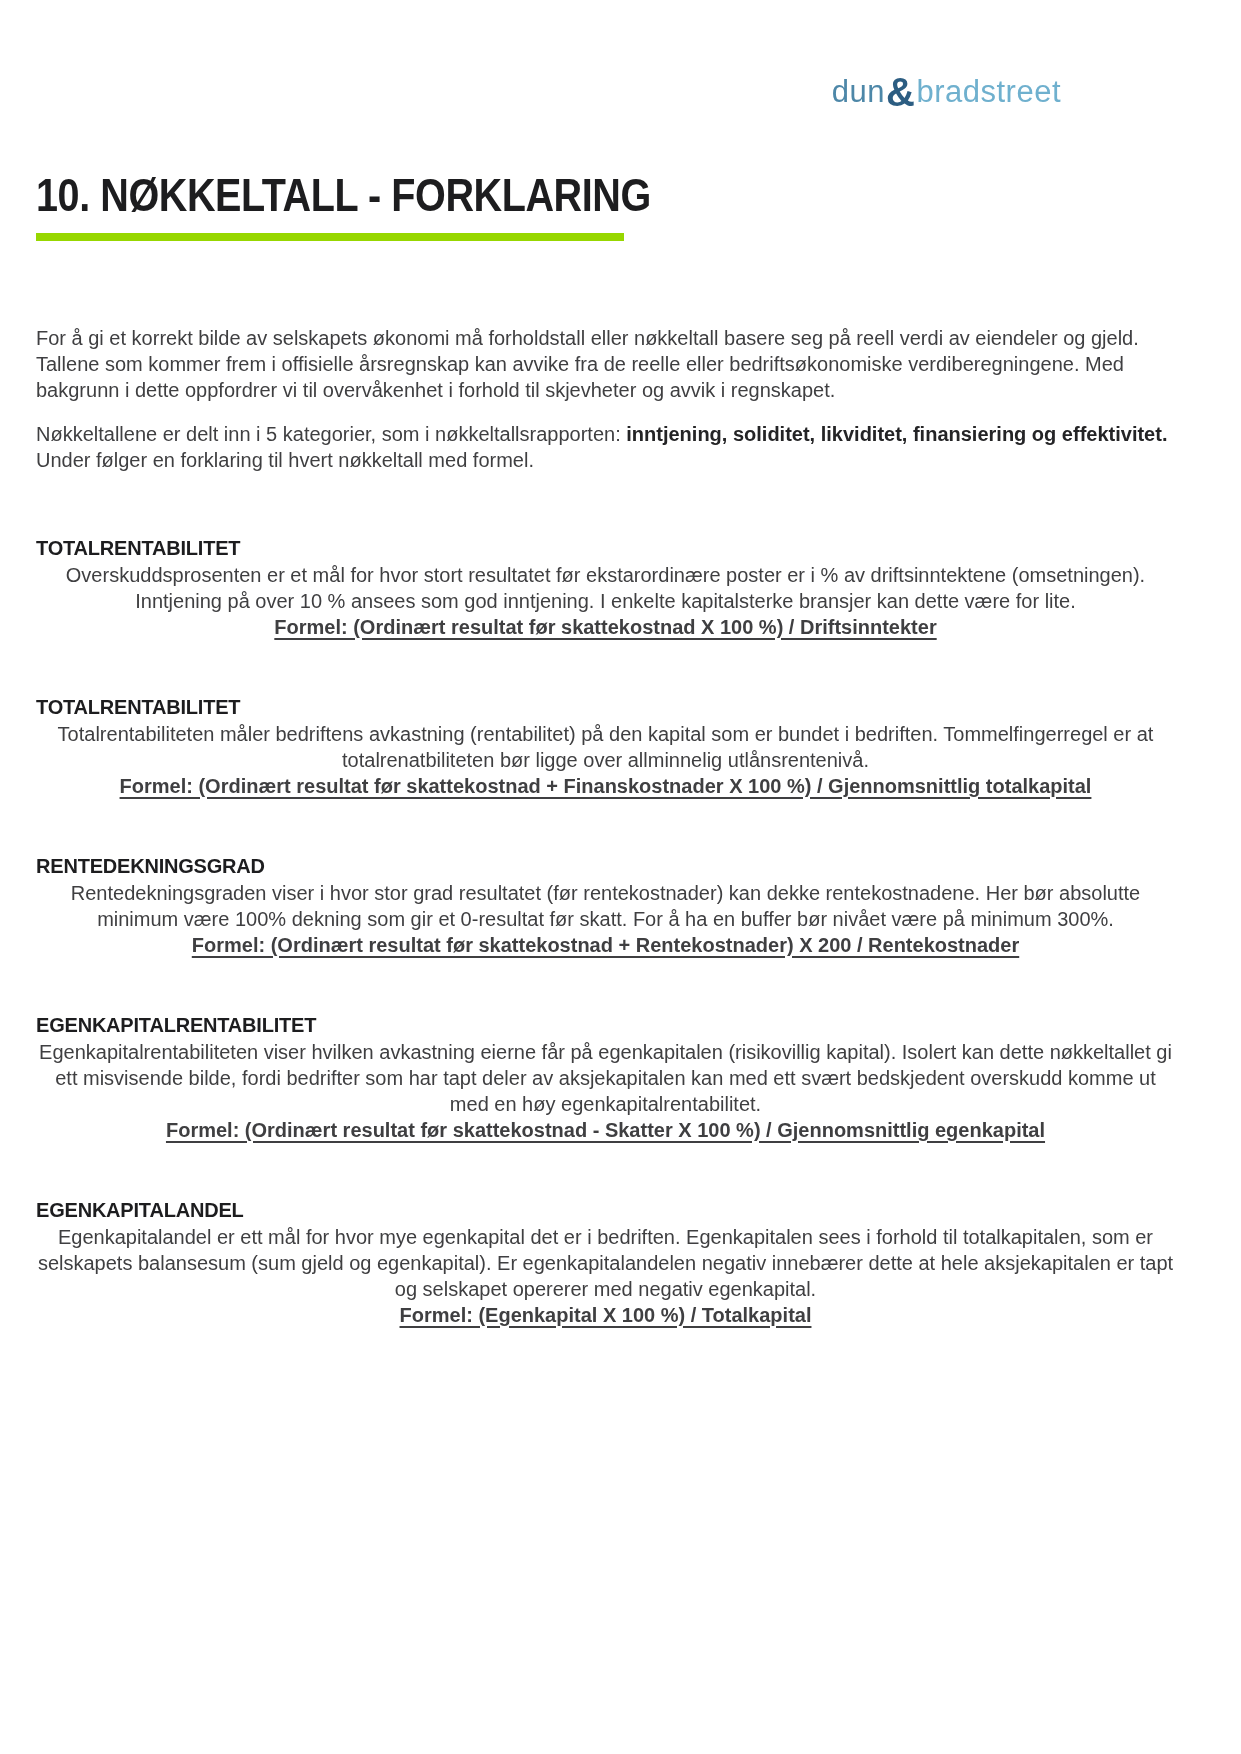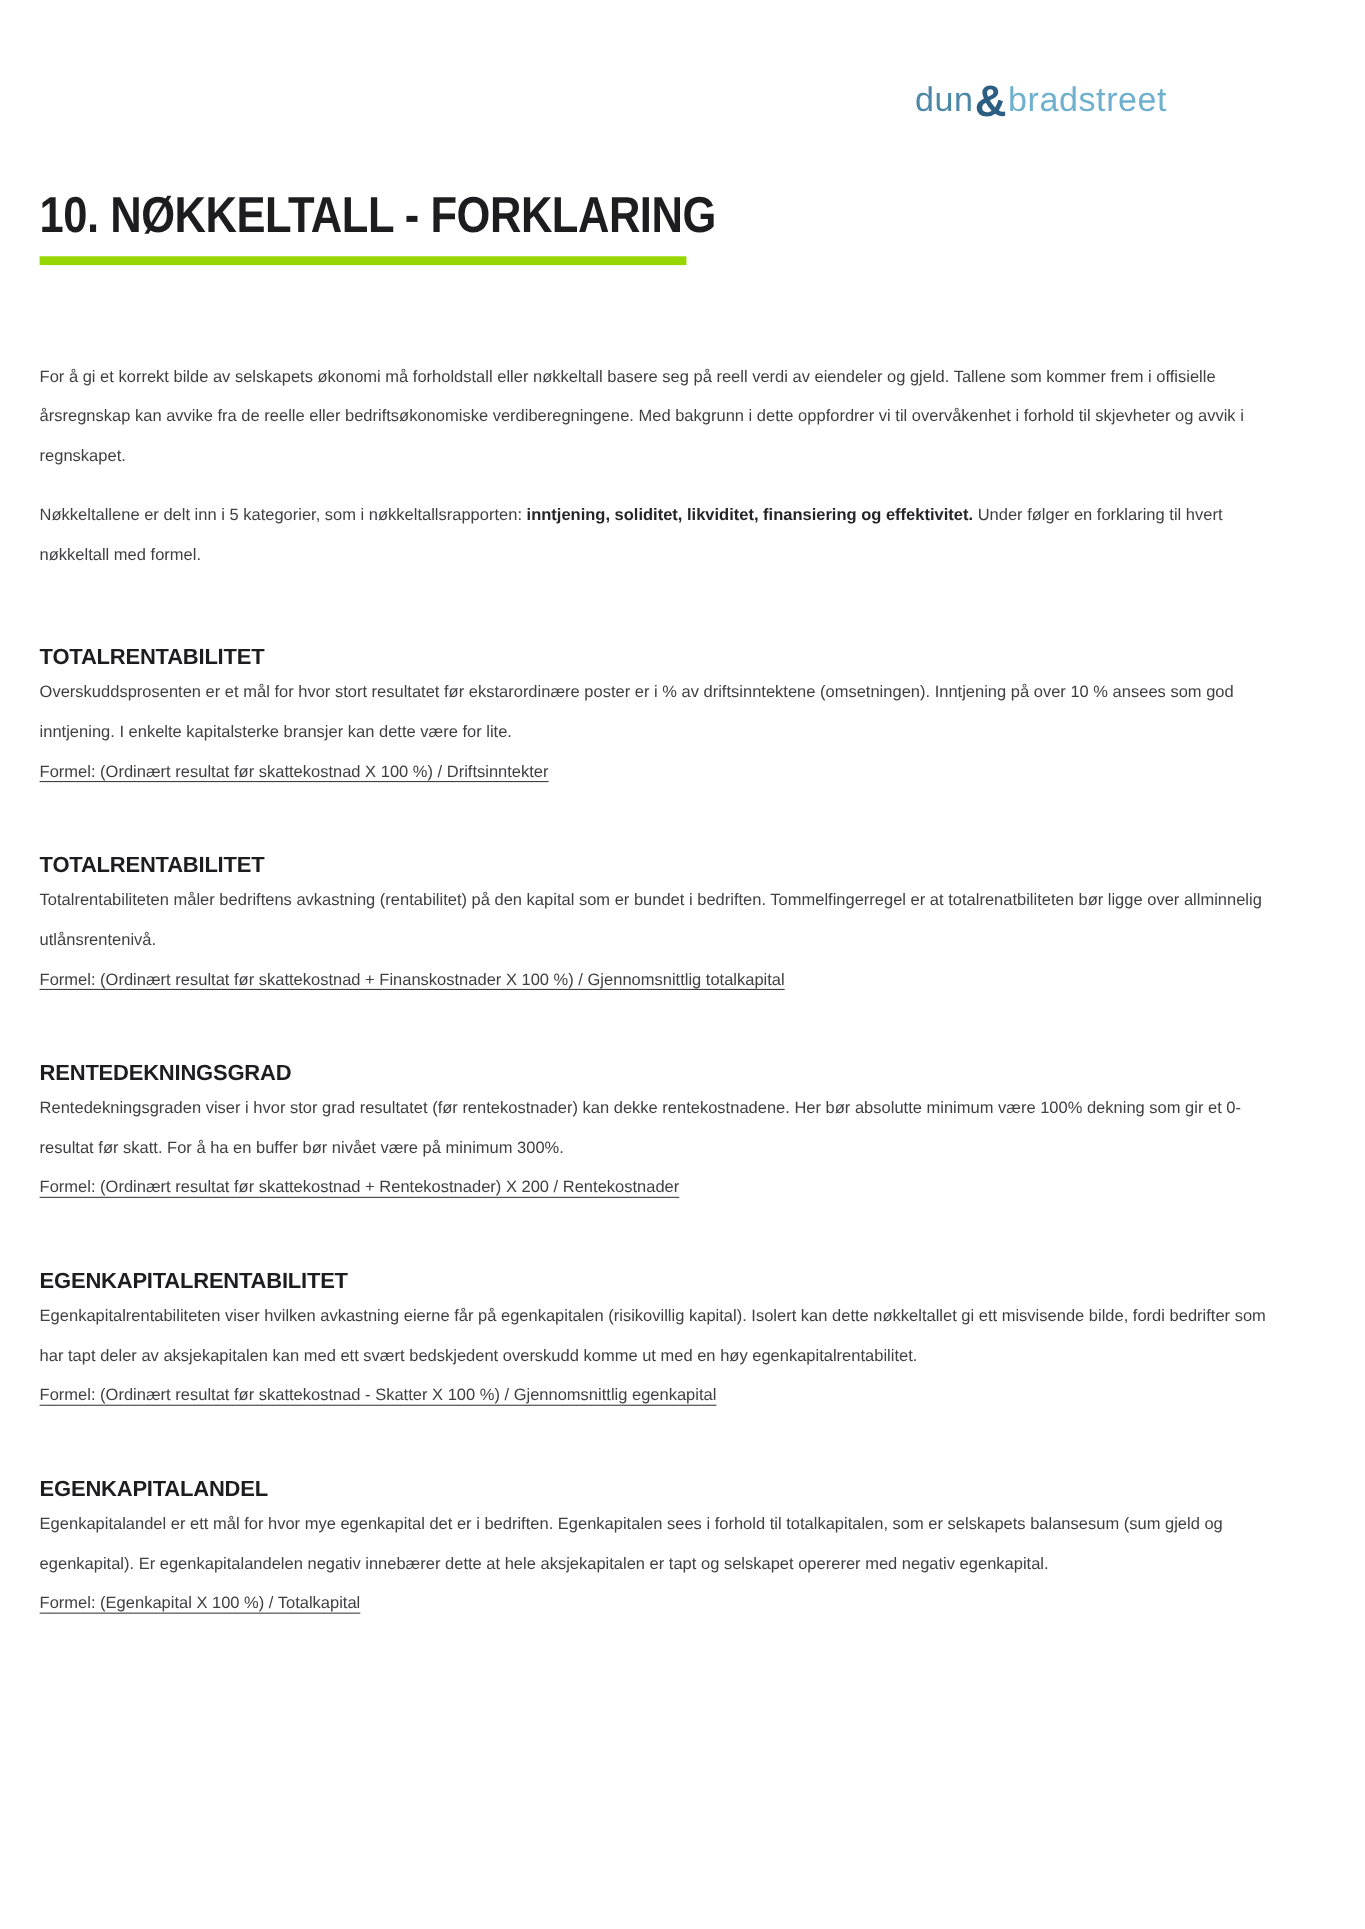--- a/index.html
+++ b/index.html
@@ -47,42 +47,43 @@
     white-space:nowrap;
   }
   .title-underline{
     margin-top:12px;
     width:588px;
     height:8px;
     background:#97d700;
   }
   
   .body-text{
-    font-size:15px;
-    line-height:36px;
+    font-size:20px;
+    line-height:26px;
     margin:0;
   }
   .intro-1{margin-top:84px;}
   .intro-2{margin-top:18px;}
   .intro-2 b{color:#242426;text-align:right;}
   
   .kf-section{margin-top:54px;}
   .kf-section.first{margin-top:62px;}
   .kf-section h2{
     font-size:20px;
     line-height:27px;
     margin:0;
     font-weight:bold;
     color:#1d1d1f;
     letter-spacing:-.2px;
   }
-  .kf-section p{margin:0;}
+  .kf-section p{margin:0;text-align:center;}
   .formula{
     text-decoration:underline;
     text-underline-offset:4px;
+    font-weight:bold;
   }
   
   .footer{
     position:absolute;
     top:1762px;
     right:178px;
     font-size:19px;
     color:#3f3f41;
   }
 </style>

